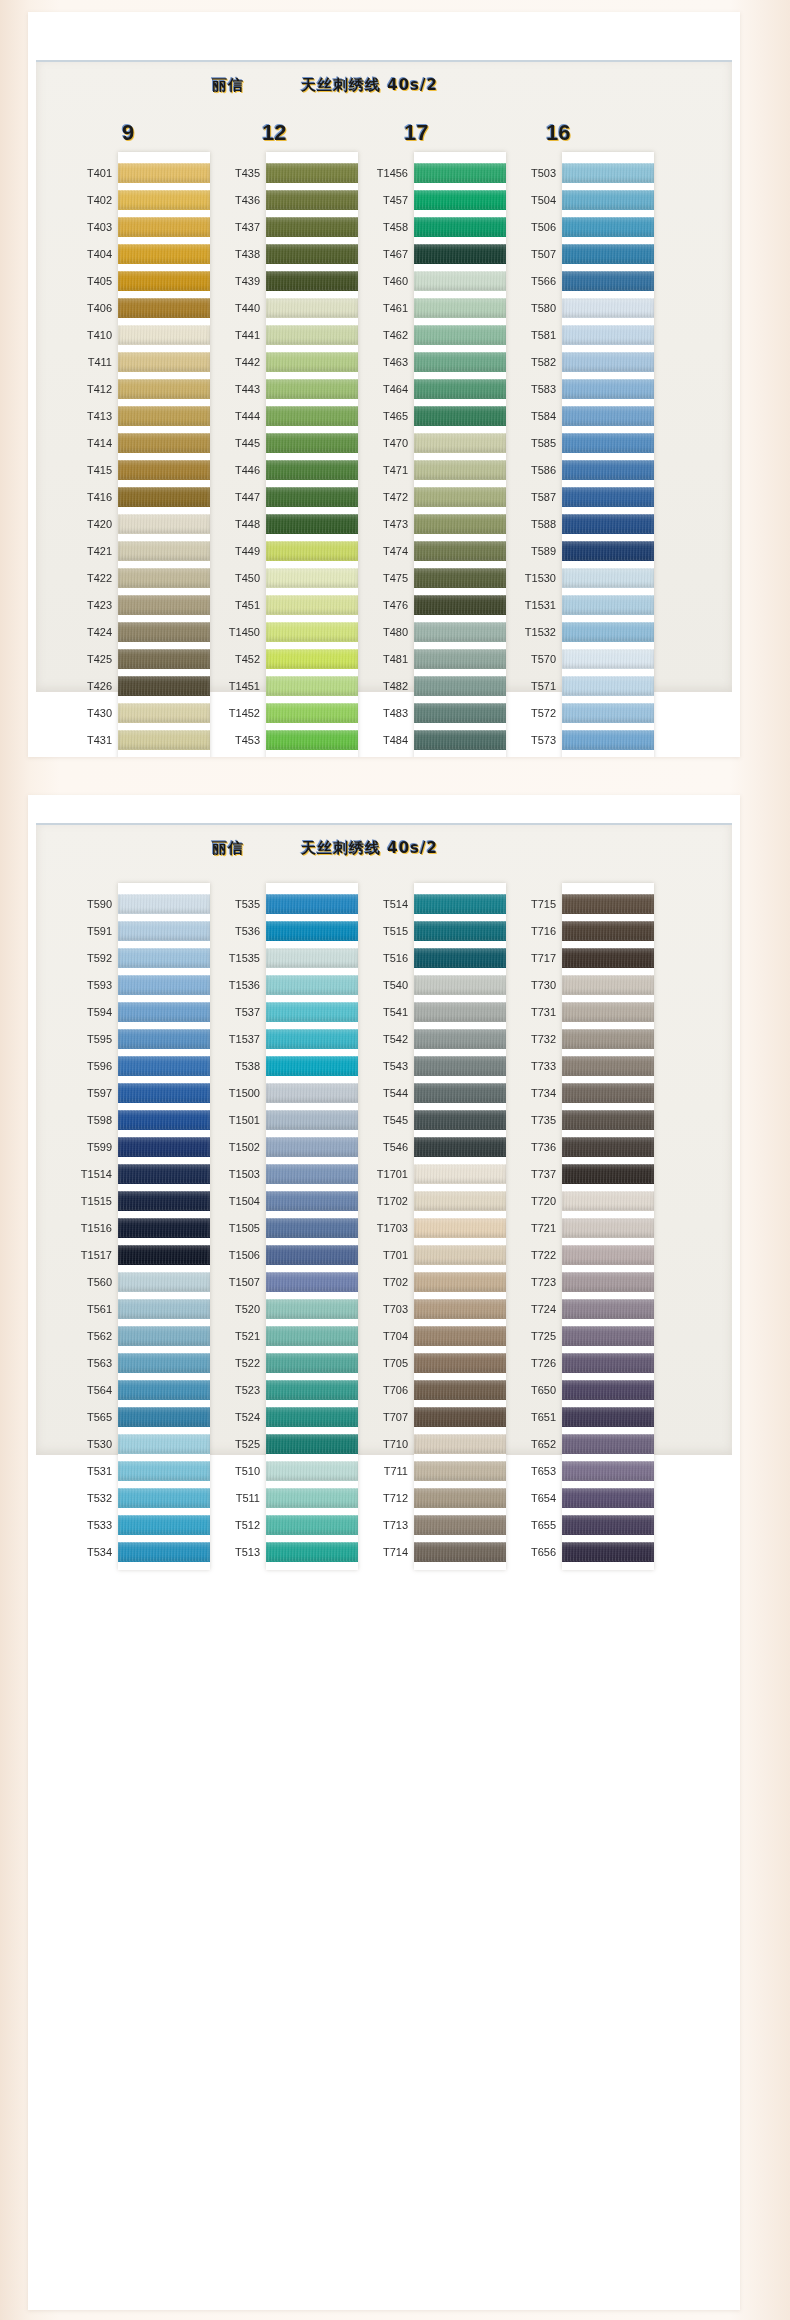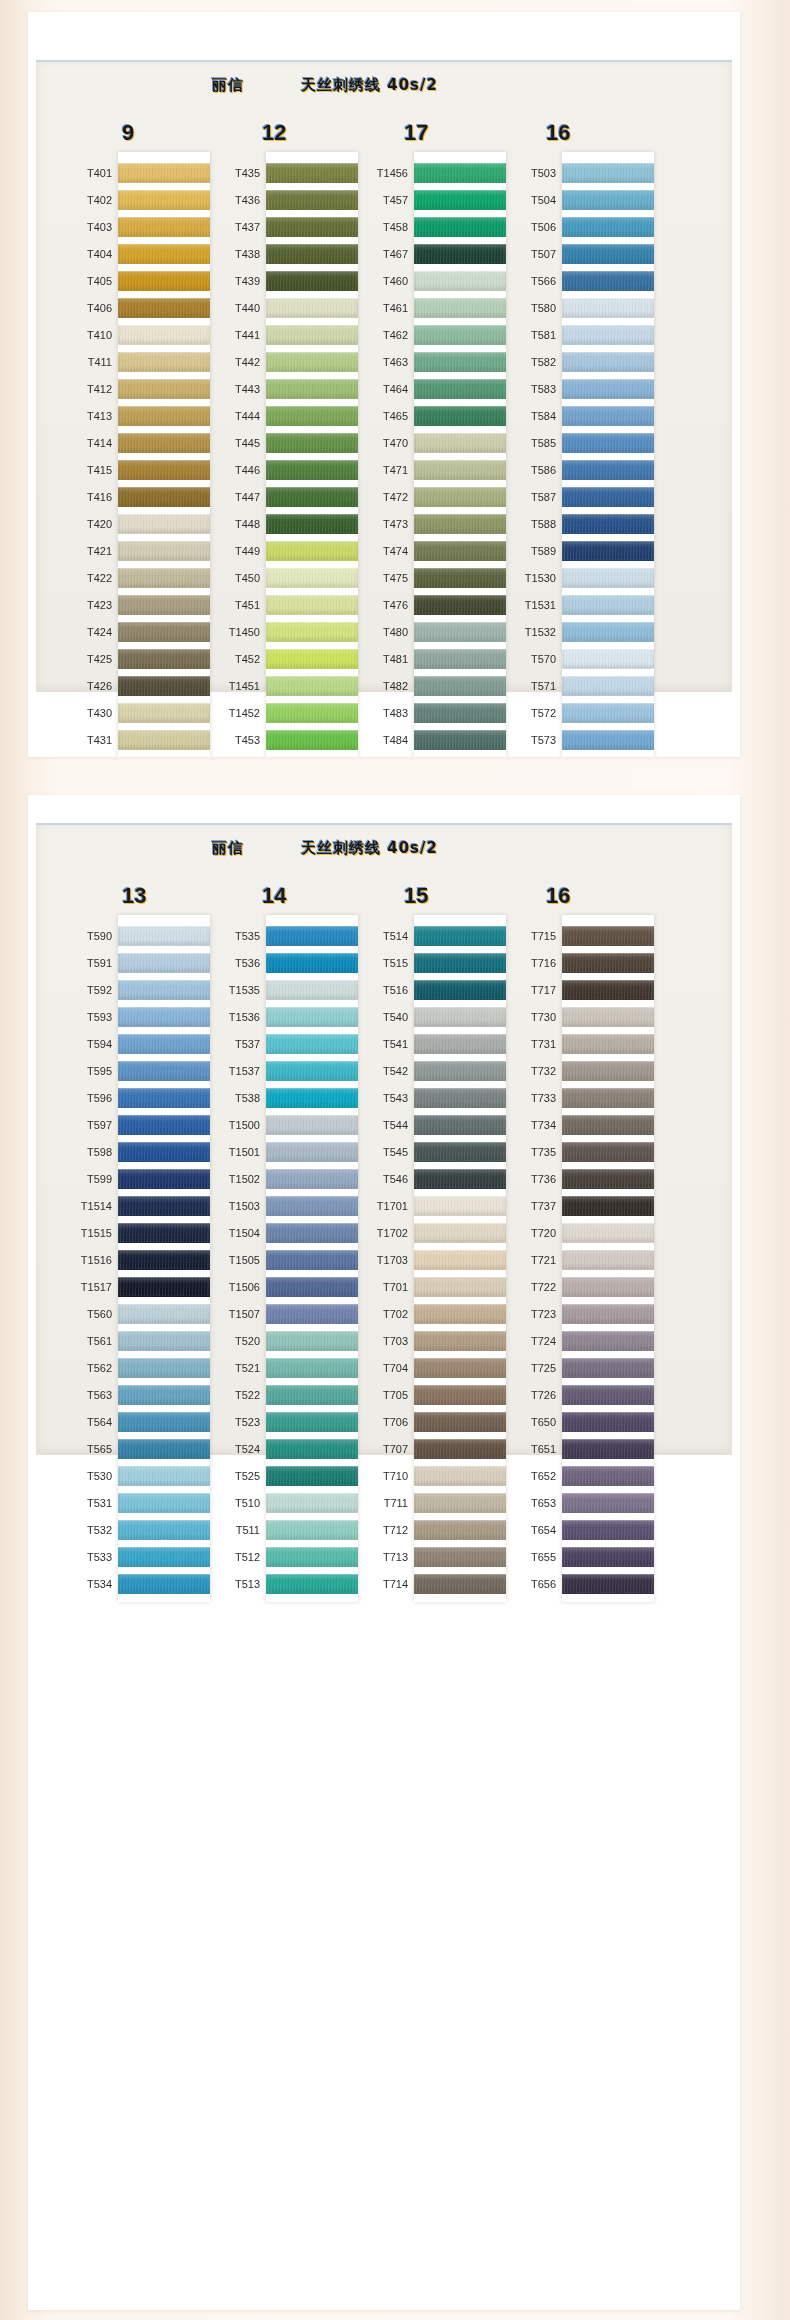--- a/index.html
+++ b/index.html
@@ -508,26 +508,20 @@
       </div>
   </div>
 </div>
 
 <div class="panel" id="panel-2">
   <div class="card" id="card-2">
     <div class="card-head">
       <div class="brand">丽信</div>
       <div class="product">天丝刺绣线 40s/2</div>
     </div>
-    <div class="col-numbers">
-        <div class="col-num" style="left: 86px;">13</div>
-        <div class="col-num" style="left: 226px;">14</div>
-        <div class="col-num" style="left: 368px;">15</div>
-        <div class="col-num" style="left: 510px;">16</div>
-      </div>
     <div class="columns">
         <div class="column" style="left: 20px;">
           <div class="code-list">
             <div class="code-cell">T590</div>
             <div class="code-cell">T591</div>
             <div class="code-cell">T592</div>
             <div class="code-cell">T593</div>
             <div class="code-cell">T594</div>
             <div class="code-cell">T595</div>
             <div class="code-cell">T596</div>

